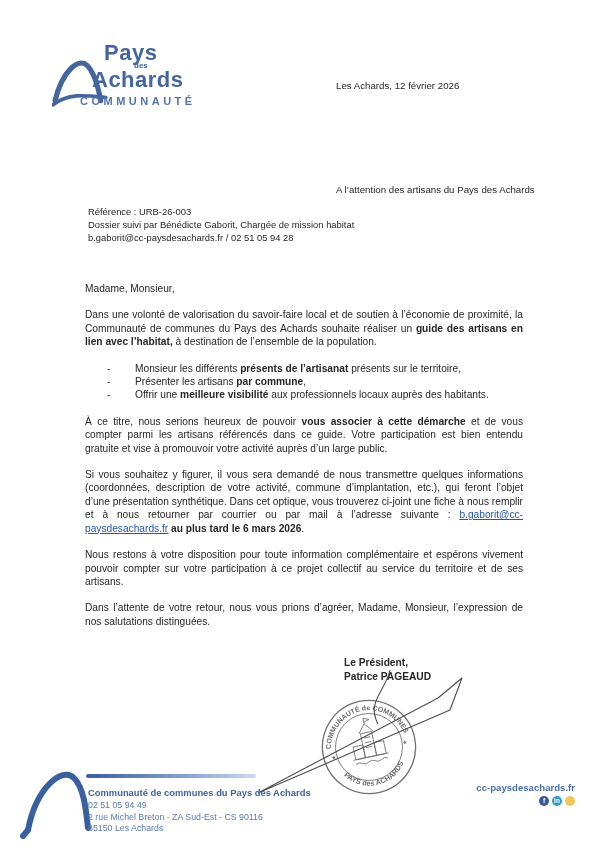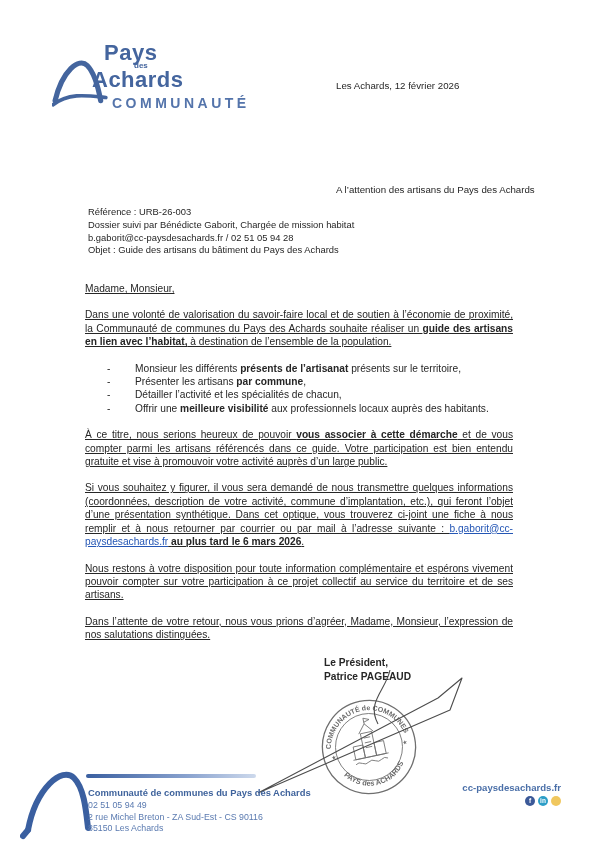--- a/index.html
+++ b/index.html
@@ -15,51 +15,51 @@
     color:#262626;
     overflow:hidden;
   }
 
   
   .logo { position:absolute; left:58px; top:42px; width:160px; height:74px; color:#44659e; }
   .logo svg.swoosh { position:absolute; left:-6px; top:12px; width:58px; height:54px; }
   .lg-pays    { position:absolute; left:46px; top:-2px; font-size:22px; font-weight:700; letter-spacing:.5px; }
   .lg-des     { position:absolute; left:56px; top:19px; font-size:8px;  font-weight:700;margin-left:20px; }
   .lg-achards { position:absolute; left:34px; top:25px; font-size:22px; font-weight:700; letter-spacing:.5px; }
-  .lg-comm    { position:absolute; left:22px; top:53px; font-size:14px;  font-weight:700; letter-spacing:3.5px; color:#5474ab;margin-left:32px; }
+  .lg-comm    { position:absolute; left:22px; top:53px; font-size:11px;  font-weight:700; letter-spacing:3.5px; color:#5474ab; }
 
   
   .date-line      { position:absolute; left:336px; top:80px;  font-size:9.7px; }
   .attention-line { position:absolute; left:336px; top:156px; font-size:9.7px;margin-top:28px; }
 
   
   .ref-block { position:absolute; left:88px; top:206px; font-size:9.4px; line-height:12.8px; }
 
   
   .body-block { position:absolute; left:85px; top:282px; width:438px; font-size:10.2px; line-height:13.4px; text-align:justify; }
-  .body-block p { margin:0 10px 13px 0;text-decoration:underline; }
+  .body-block p { margin:0 0 13px 0; }
   .salutation { text-align:left; }
   .b   { font-weight:700; }
   .lnk { color:#2456b5; text-decoration:underline; cursor:pointer; }
   ul.objectives { margin:0 0 13px 0; padding:0; list-style:none; }
   ul.objectives li { padding-left:50px; position:relative; text-align:left; }
   ul.objectives li::before { content:"-"; position:absolute; left:22px; }
 
   
-  .sig-block { position:absolute; left:324px; top:656px; font-size:10.2px; font-weight:700; line-height:13.5px; }
+  .sig-block { position:absolute; left:344px; top:656px; font-size:10.2px; font-weight:700; line-height:13.5px; }
   .stamp-wrap { position:absolute; left:320px; top:698px; width:98px; height:98px; transform:rotate(-12deg); opacity:.85; }
   .sig-scrawl { position:absolute; left:240px; top:660px; width:260px; height:150px; pointer-events:none; }
 
   
   .footer-a { position:absolute; left:20px; top:760px; width:80px; height:80px; }
   .footer-line { position:absolute; left:86px; top:774px; width:170px; height:3.5px; border-radius:2px;
                  background:linear-gradient(to right,#3a5fa0,#8aa3cf 60%,#cdd9ec); }
   .footer-text { position:absolute; left:88px; top:787px; color:#5a7ab0; font-size:8.8px; line-height:11.4px; }
   .footer-org  { color:#3f639c; font-weight:700; font-size:9.4px; margin-bottom:2px; }
-  .footer-right { position:absolute; right:39px; top:782px; text-align:left; }
+  .footer-right { position:absolute; right:25px; top:782px; text-align:left; }
   .footer-site { color:#4a6fa8; font-size:9.6px; font-weight:700; cursor:pointer; }
   .social-row { margin-top:3px; display:flex; justify-content:flex-end; gap:3px; }
   .soc { width:10px; height:10px; border-radius:50%; color:#fff; font-size:6.5px; font-weight:700;
          display:flex; align-items:center; justify-content:center; cursor:pointer; line-height:1; }
   .soc-fb { background:#3b5998; }
   .soc-in { background:#2d9ec7; }
   .soc-ig { background:#f0c75e; }
 
   .stamp-text { fill:#4f4f4f; font-family:"Liberation Sans",sans-serif; font-weight:700; }
 </style>
@@ -79,30 +79,28 @@
     <div class="lg-comm">COMMUNAUTÉ</div>
   </div>
 
   <div class="date-line">Les Achards, 12 février 2026</div>
   <div class="attention-line">A l’attention des artisans du Pays des Achards</div>
 
   <div class="ref-block">
     <div>Référence : URB-26-003</div>
     <div>Dossier suivi par Bénédicte Gaborit, Chargée de mission habitat</div>
     <div>b.gaborit@cc-paysdesachards.fr / 02 51 05 94 28</div>
-    <div>Objet : Guide des artisans du bâtiment du Pays des Achards</div>
   </div>
 
   <div class="body-block">
     <p class="salutation">Madame, Monsieur,</p>
     <p><span>Dans une volonté de valorisation du savoir-faire local et de soutien à l’économie de proximité, la Communauté de communes du Pays des Achards souhaite réaliser un </span><span class="b">guide des artisans en lien avec l’habitat,</span><span> à destination de l’ensemble de la population.</span></p>
     <ul class="objectives">
       <li><span>Monsieur les différents </span><span class="b">présents de l’artisanat</span><span> présents sur le territoire,</span></li>
       <li><span>Présenter les artisans </span><span class="b">par commune</span><span>,</span></li>
-      <li><span>Détailler l’activité et les spécialités de chacun,</span></li>
       <li><span>Offrir une </span><span class="b">meilleure visibilité</span><span> aux professionnels locaux auprès des habitants.</span></li>
     </ul>
     <p><span>À ce titre, nous serions heureux de pouvoir </span><span class="b">vous associer à cette démarche</span><span> et de vous compter parmi les artisans référencés dans ce guide. Votre participation est bien entendu gratuite et vise à promouvoir votre activité auprès d’un large public.</span></p>
     <p><span>Si vous souhaitez y figurer, il vous sera demandé de nous transmettre quelques informations (coordonnées, description de votre activité, commune d’implantation, etc.), qui feront l’objet d’une présentation synthétique. Dans cet optique, vous trouverez ci-joint une fiche à nous remplir et à nous retourner par courrier ou par mail à l’adresse suivante : </span><span class="lnk">b.gaborit@cc-paysdesachards.fr</span><span> </span><span class="b">au plus tard le 6 mars 2026</span><span>.</span></p>
     <p><span>Nous restons à votre disposition pour toute information complémentaire et espérons vivement pouvoir compter sur votre participation à ce projet collectif au service du territoire et de ses artisans.</span></p>
     <p><span>Dans l’attente de votre retour, nous vous prions d’agréer, Madame, Monsieur, l’expression de nos salutations distinguées.</span></p>
   </div>
 
   <div class="sig-block">
     <div>Le Président,</div>

